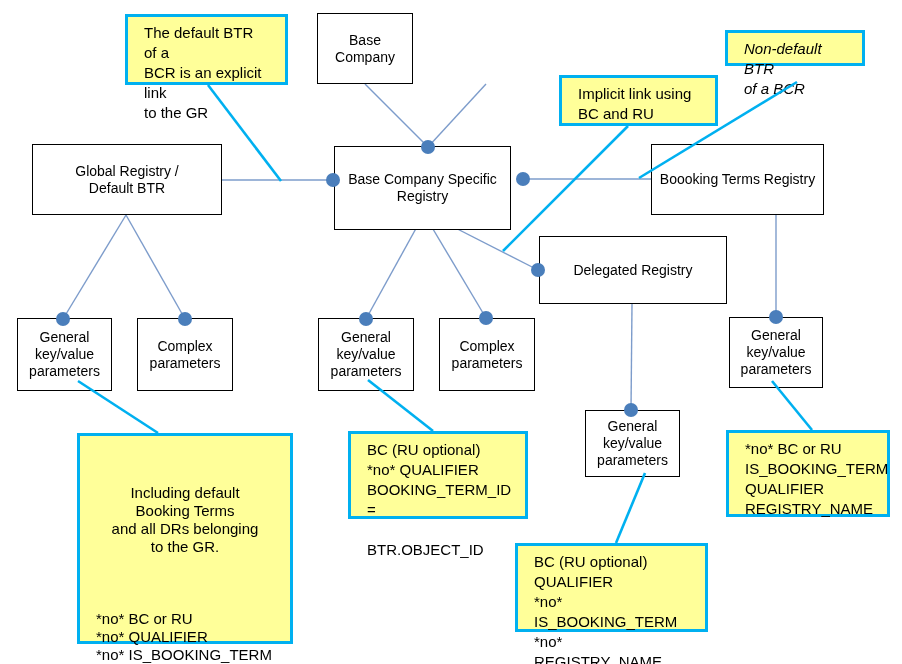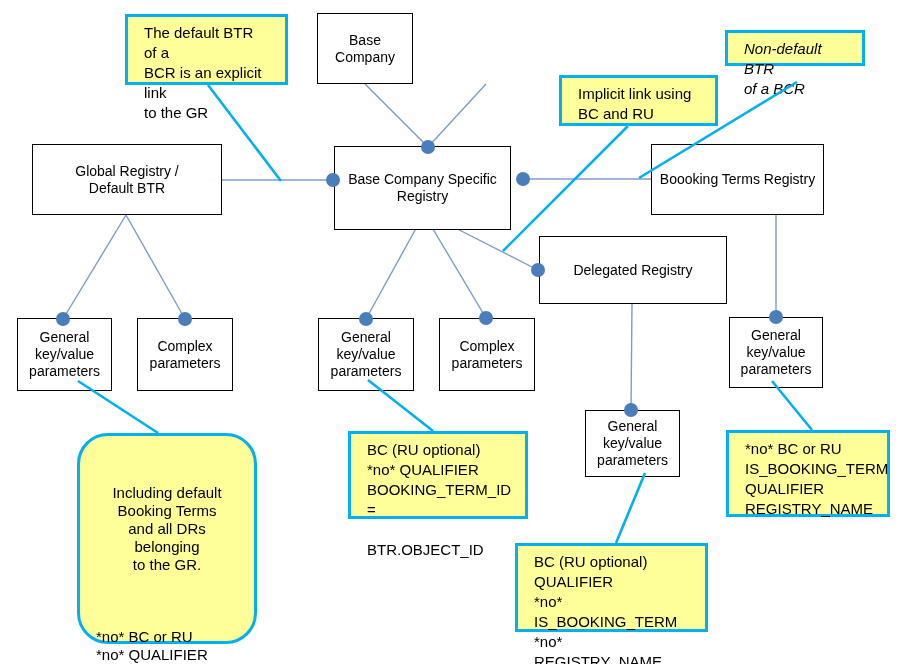--- a/index.html
+++ b/index.html
@@ -89,21 +89,21 @@
 BOOKING_TERM_ID =
         BTR.OBJECT_ID</div>
   <div class="note" style="left:515px;top:543px;width:193px;height:89px;">BC (RU optional)
 QUALIFIER
 *no* IS_BOOKING_TERM
 *no* REGISTRY_NAME</div>
   <div class="note" style="left:726px;top:430px;width:164px;height:87px;">*no* BC or RU
 IS_BOOKING_TERM
 QUALIFIER
 REGISTRY_NAME</div>
-  <div class="note n7" style="left:77px;top:433px;width:180px;height:211px;border-radius:31px;">
+  <div class="note n7" style="left:77px;top:433px;width:216px;height:211px;">
     <div class="note-center">Including default
 Booking Terms
 and all DRs belonging
 to the GR.</div>
     <div class="note-left">*no* BC or RU
 *no* QUALIFIER
 *no* IS_BOOKING_TERM
 *no* REGISTRY_NAME
 BOOKING_TERM_ID =
              GR.OBJECT_ID</div>

